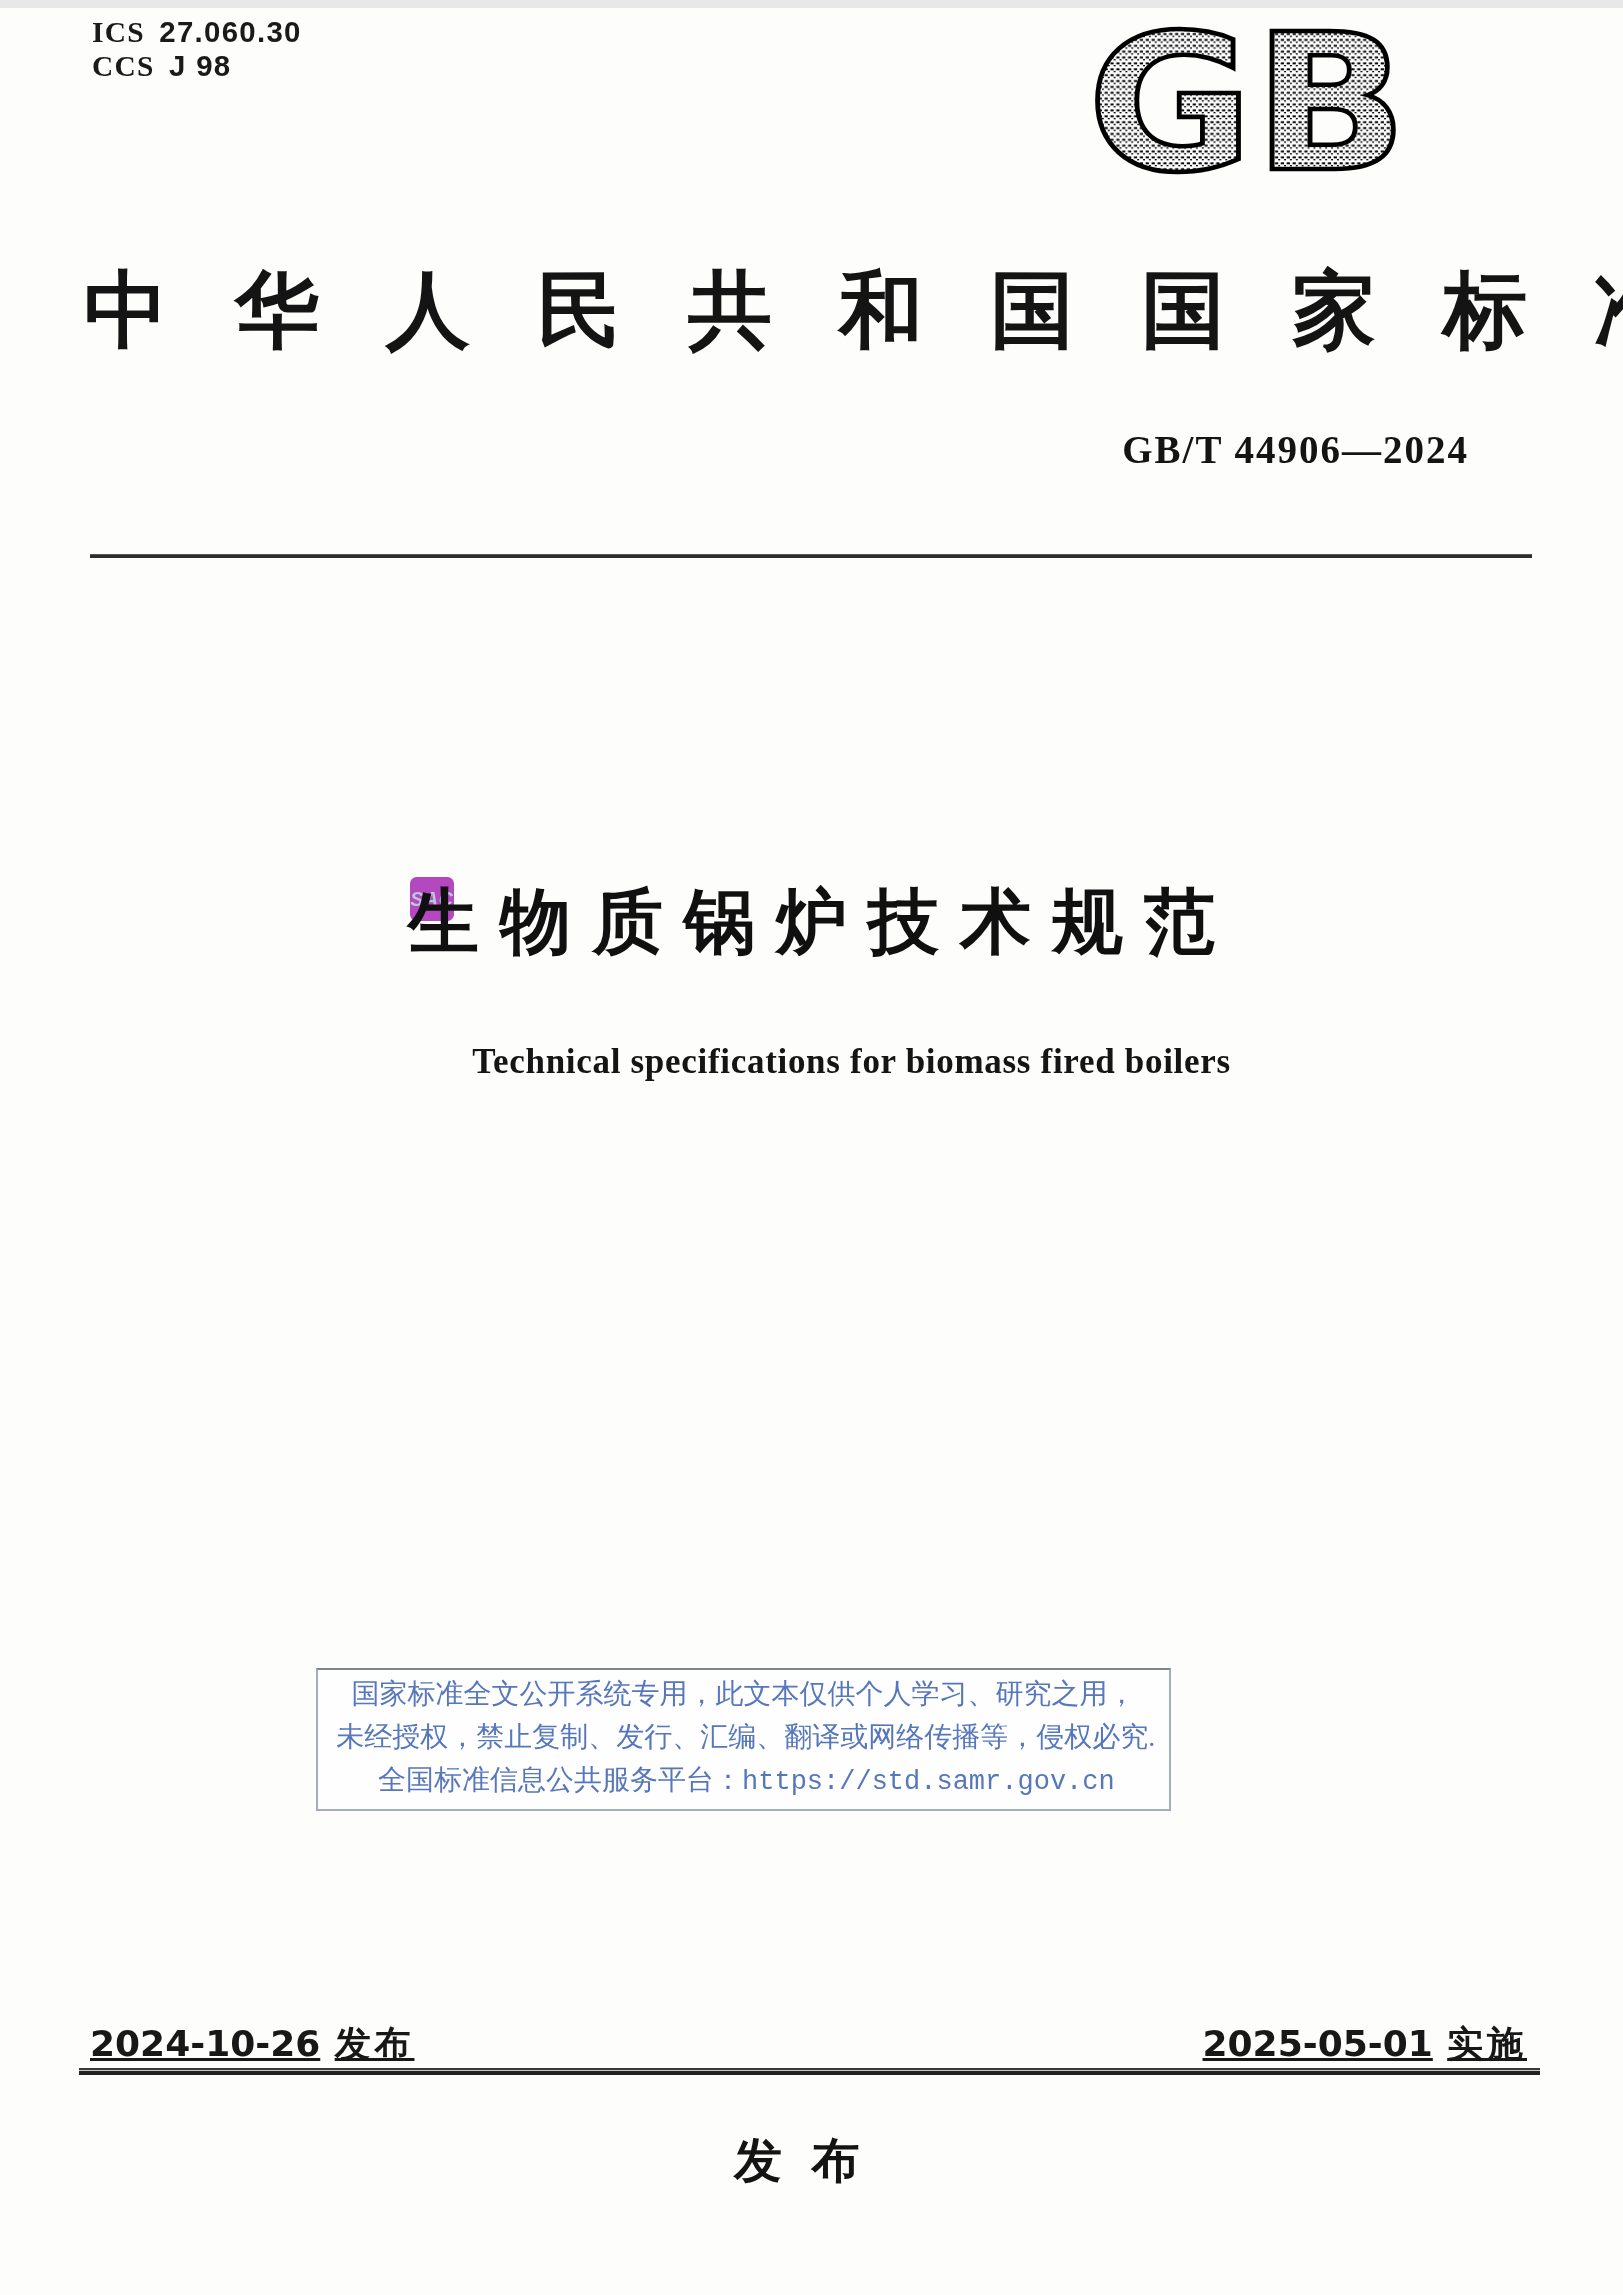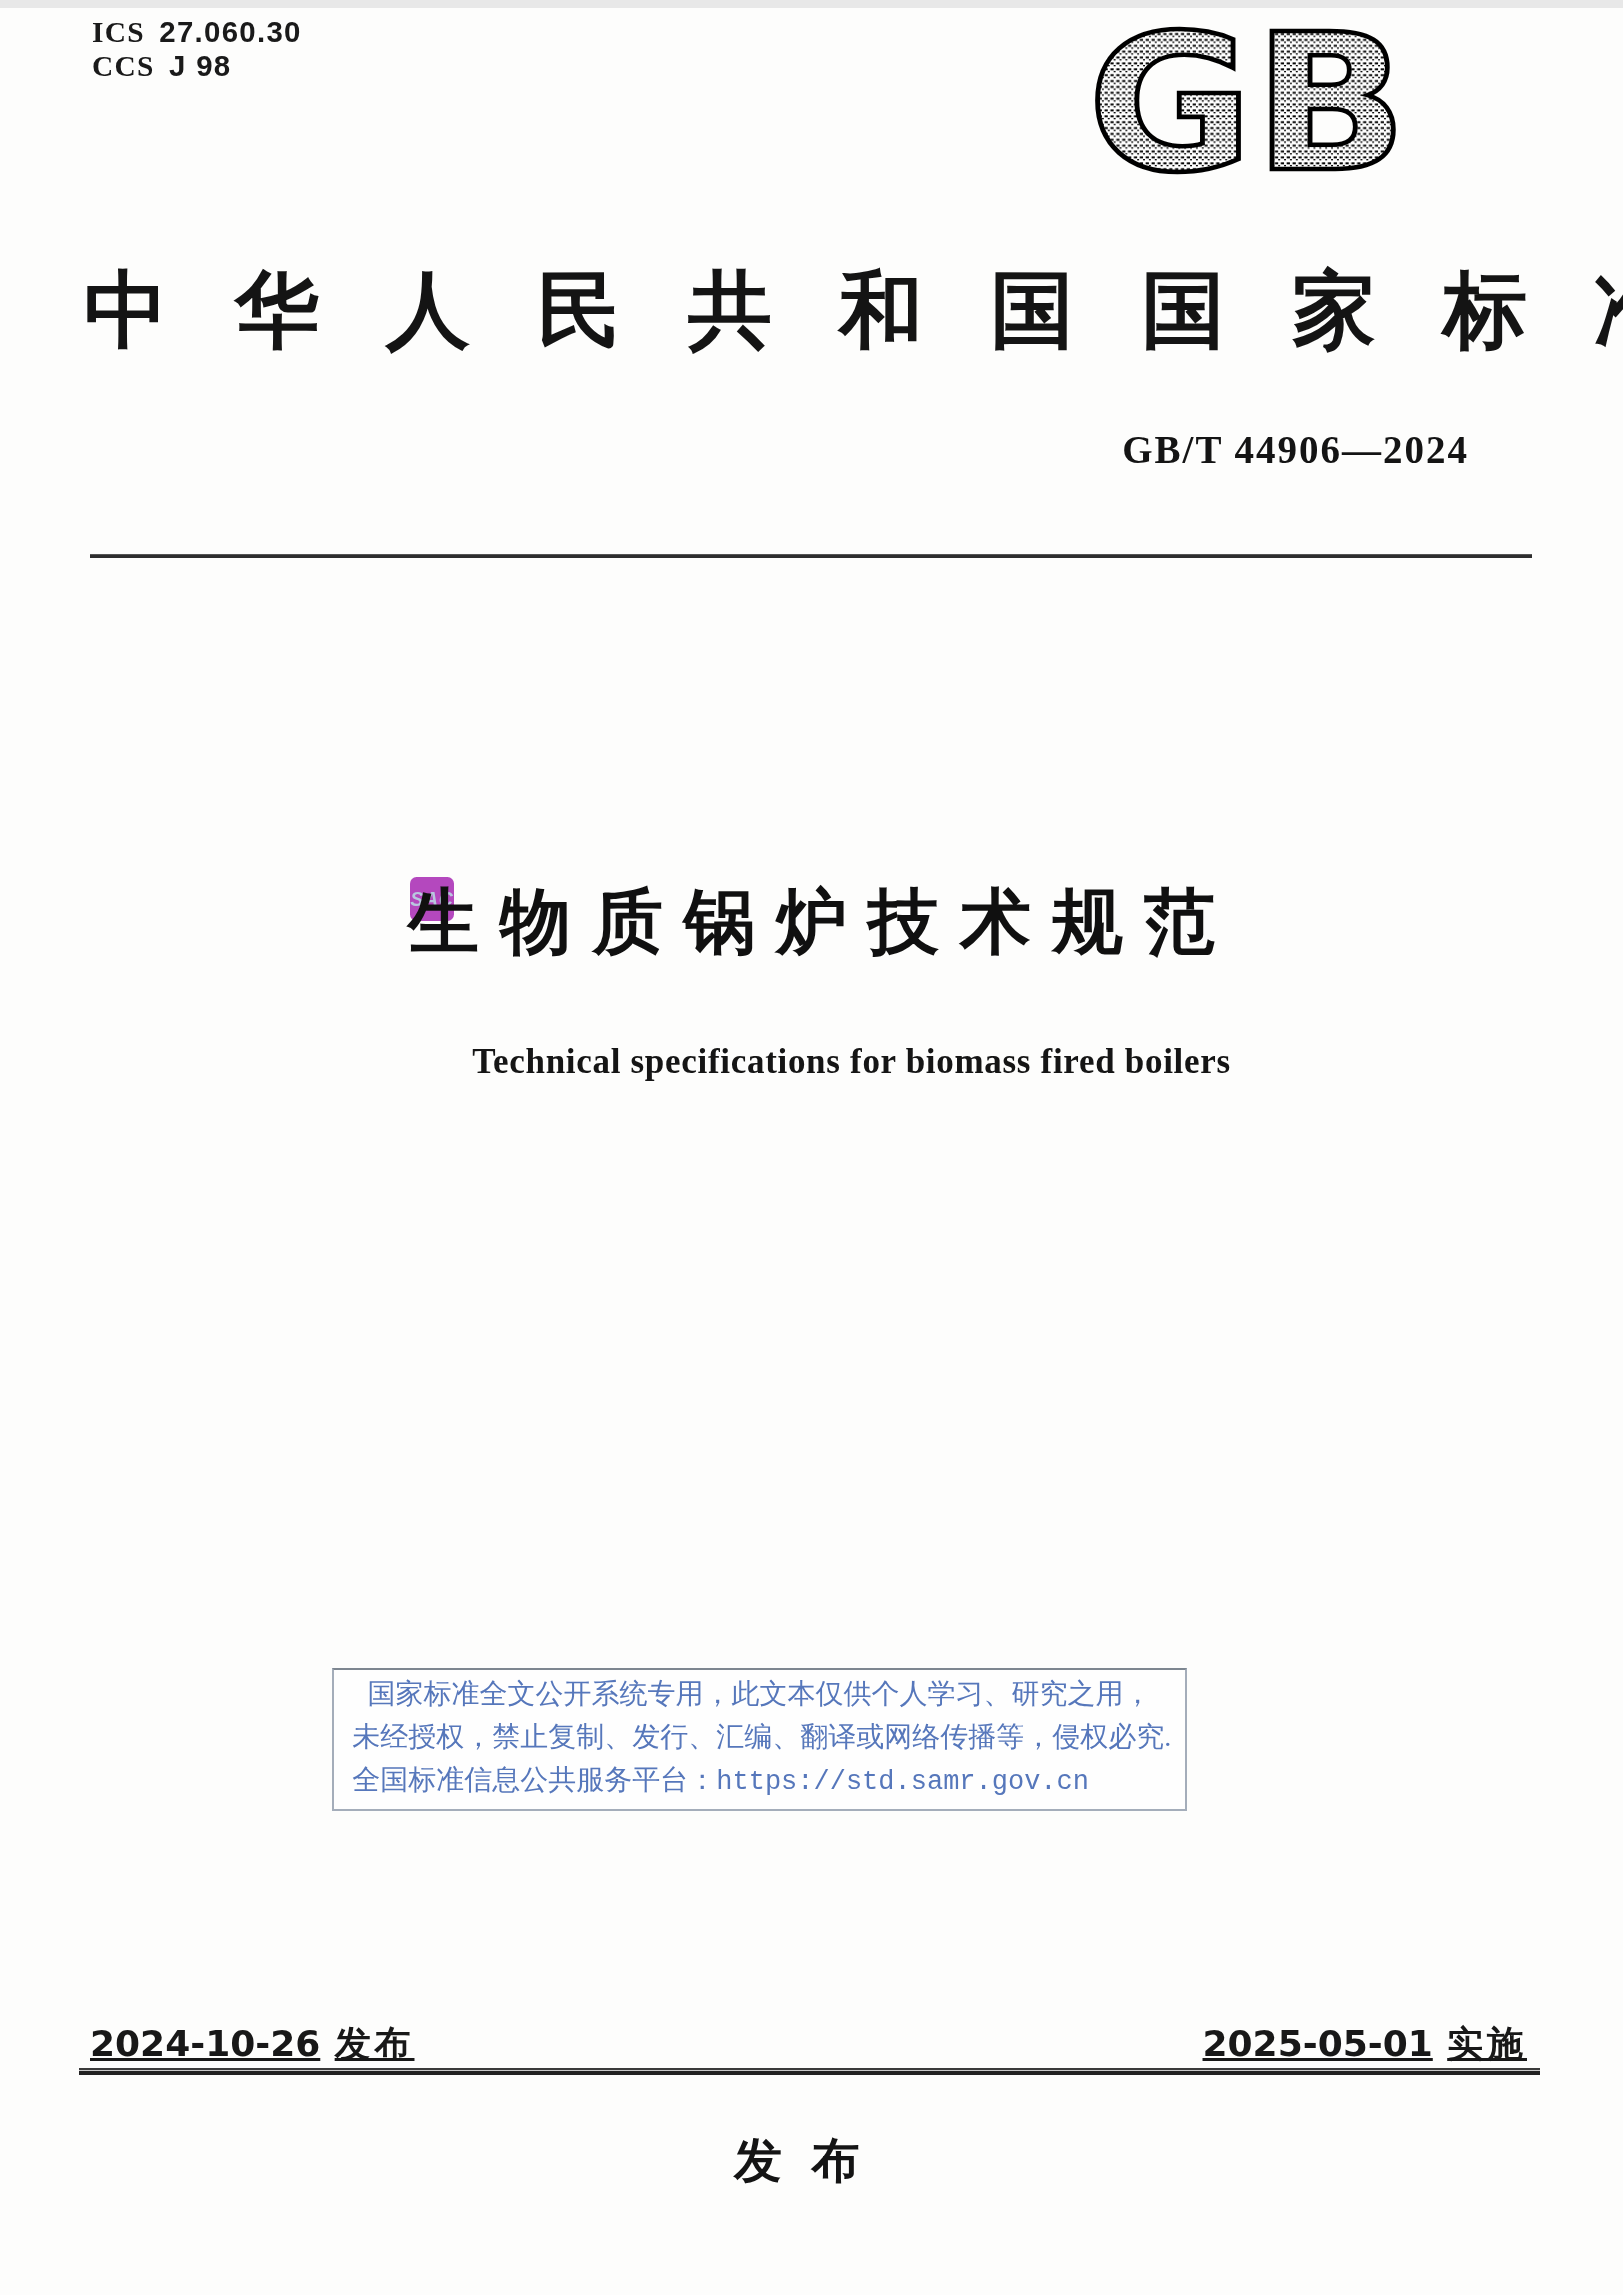--- a/index.html
+++ b/index.html
@@ -136,21 +136,21 @@
     font-size: 35px;
     color: #151515;
     letter-spacing: 0.7px;
     white-space: nowrap;
     padding-left: 40px;
   }
 
   
   .notice-box {
     position: absolute;
-    left: 332px;
+    left: 316px;
     top: 1660px;
     width: 855px;
     height: 143px;
     box-sizing: border-box;
     border: 2px solid #a4adba;
     border-top-color: #7d8690;
     background: #fefefe;
     display: flex;
     flex-direction: column;
     justify-content: center;
@@ -158,21 +158,21 @@
   }
   .notice-line {
     font-family: "Liberation Serif", serif;
     font-size: 28px;
     line-height: 43px;
     color: #5677bb;
     white-space: nowrap;
   }
   .notice-line.l1 { text-align: center; }
   .notice-line.l2 { text-align: right; }
-  .notice-line.l3 { padding-right: 36px; }
+  .notice-line.l3 { text-align: right; padding-right: 36px; }
   .notice-url {
     font-family: "Liberation Mono", monospace;
     font-size: 27px;
     letter-spacing: 0px;
   }
 
   
   .dates-row {
     position: absolute;
     left: 90px;

